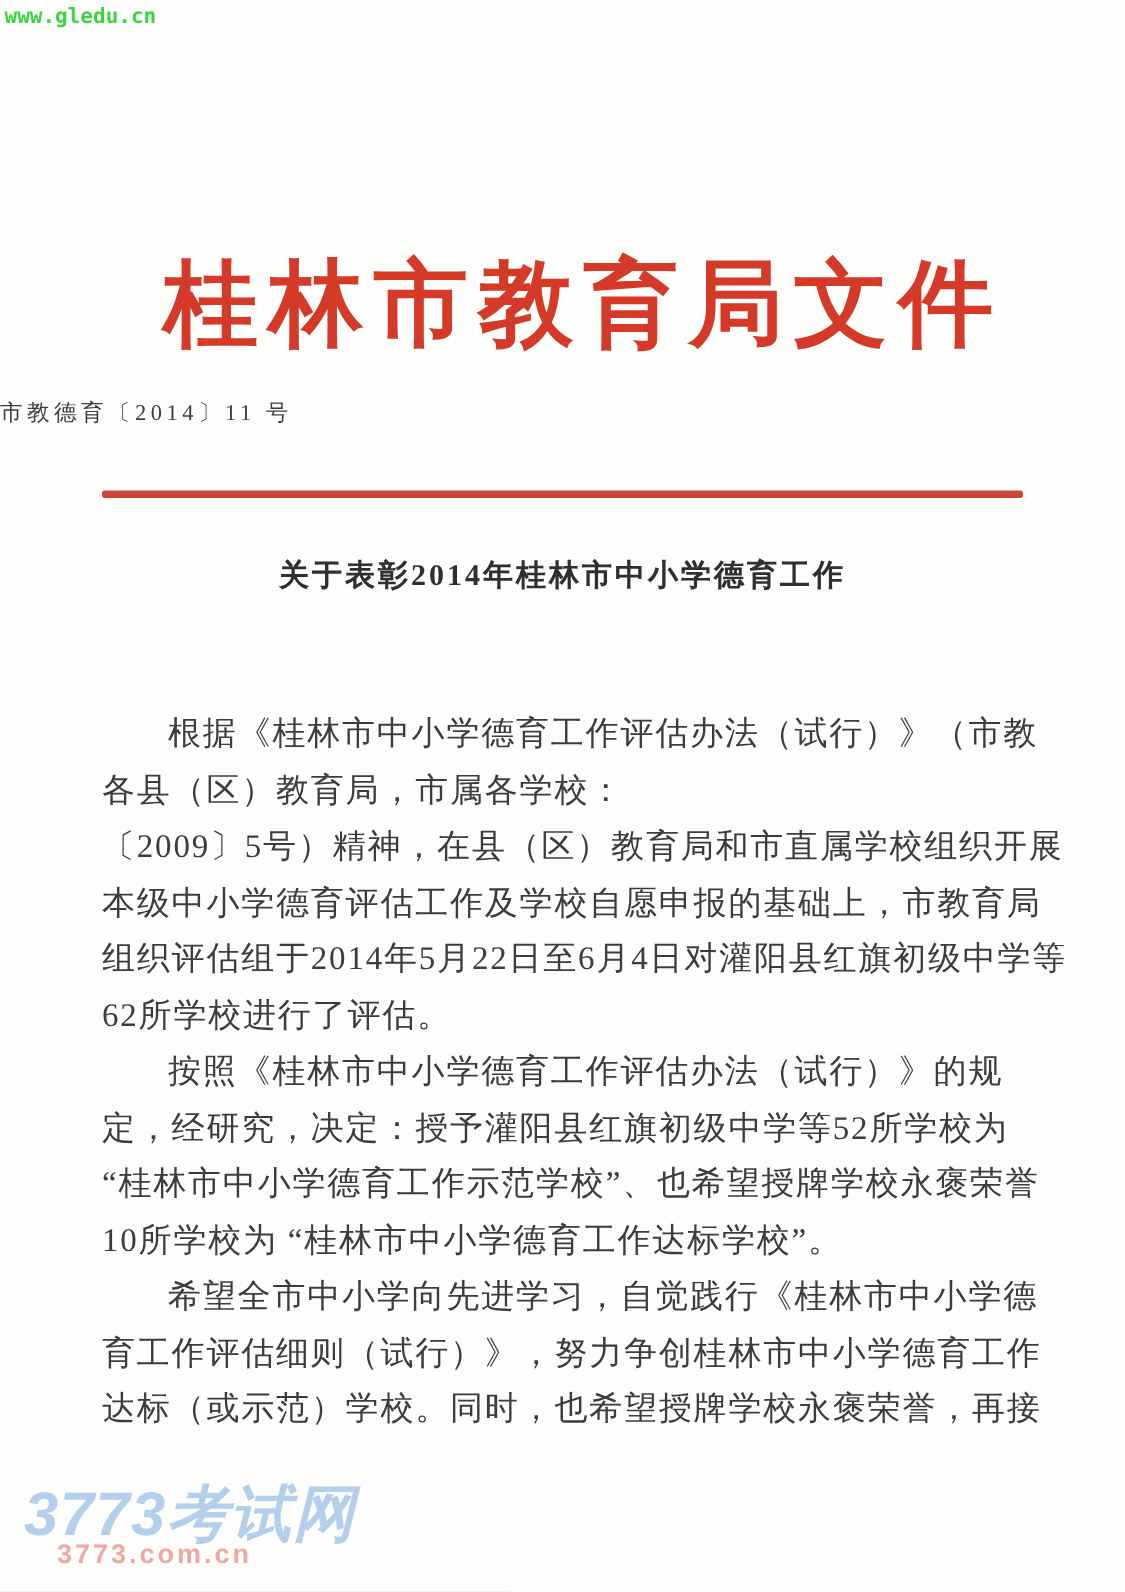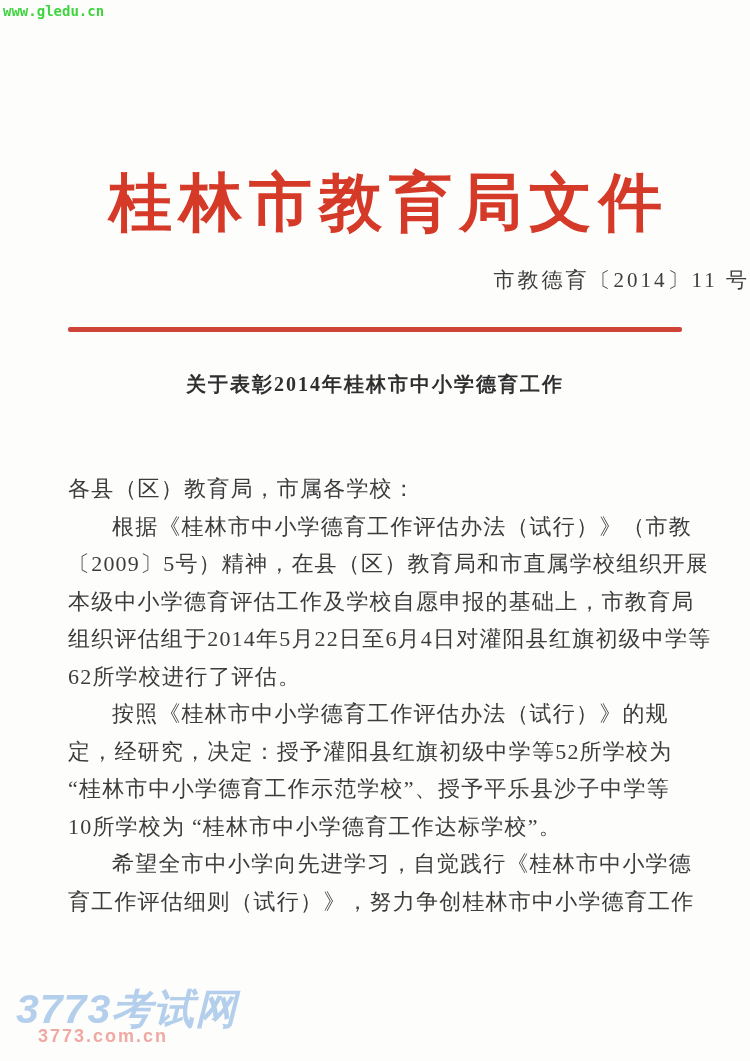--- a/index.html
+++ b/index.html
@@ -35,22 +35,22 @@
     letter-spacing: 7px;
     font-family: "Liberation Serif", serif;
     white-space: nowrap;
     padding-left: 28px;
   }
   .doc-number {
     position: absolute;
     top: 266px;
     left: 0;
     width: 100%;
-    text-align: right;
-    font-size: 21px;
+    text-align: left;
+    font-size: 15px;
     color: #3d3d3d;
     letter-spacing: 3px;
   }
   .red-rule {
     position: absolute;
     top: 327px;
     left: 68px;
     width: 614px;
     height: 5px;
     background: #cf4438;
@@ -115,32 +115,33 @@
 
   <div class="doc-number">市教德育〔2014〕11 号</div>
 
   <div class="red-rule"></div>
 
   <div class="doc-title">
     <div>关于表彰2014年桂林市中小学德育工作</div>
   </div>
 
   <div class="body-text">
+    <div class="line indent">根据《桂林市中小学德育工作评估办法（试行）》（市教</div>
     <div class="line">各县（区）教育局，市属各学校：</div>
-    <div class="line indent">根据《桂林市中小学德育工作评估办法（试行）》（市教</div>
     <div class="line">〔2009〕5号）精神，在县（区）教育局和市直属学校组织开展</div>
     <div class="line">本级中小学德育评估工作及学校自愿申报的基础上，市教育局</div>
     <div class="line">组织评估组于2014年5月22日至6月4日对灌阳县红旗初级中学等</div>
     <div class="line">62所学校进行了评估。</div>
     <div class="line indent">按照《桂林市中小学德育工作评估办法（试行）》的规</div>
     <div class="line">定，经研究，决定：授予灌阳县红旗初级中学等52所学校为</div>
-    <div class="line">“桂林市中小学德育工作示范学校”、授予平乐县沙子中学等</div>
+    <div class="line">“桂林市中小学德育工作示范学校”、也希望授牌学校永褒荣誉</div>
     <div class="line">10所学校为 “桂林市中小学德育工作达标学校”。</div>
     <div class="line indent">希望全市中小学向先进学习，自觉践行《桂林市中小学德</div>
     <div class="line">育工作评估细则（试行）》，努力争创桂林市中小学德育工作</div>
+    <div class="line">达标（或示范）学校。同时，也希望授牌学校永褒荣誉，再接</div>
   </div>
 
   <div class="bottom-watermark">
     <div class="wm-site">3773考试网</div>
     <div class="wm-url">3773.com.cn</div>
   </div>
 
 </div>
 
 </body></html>

